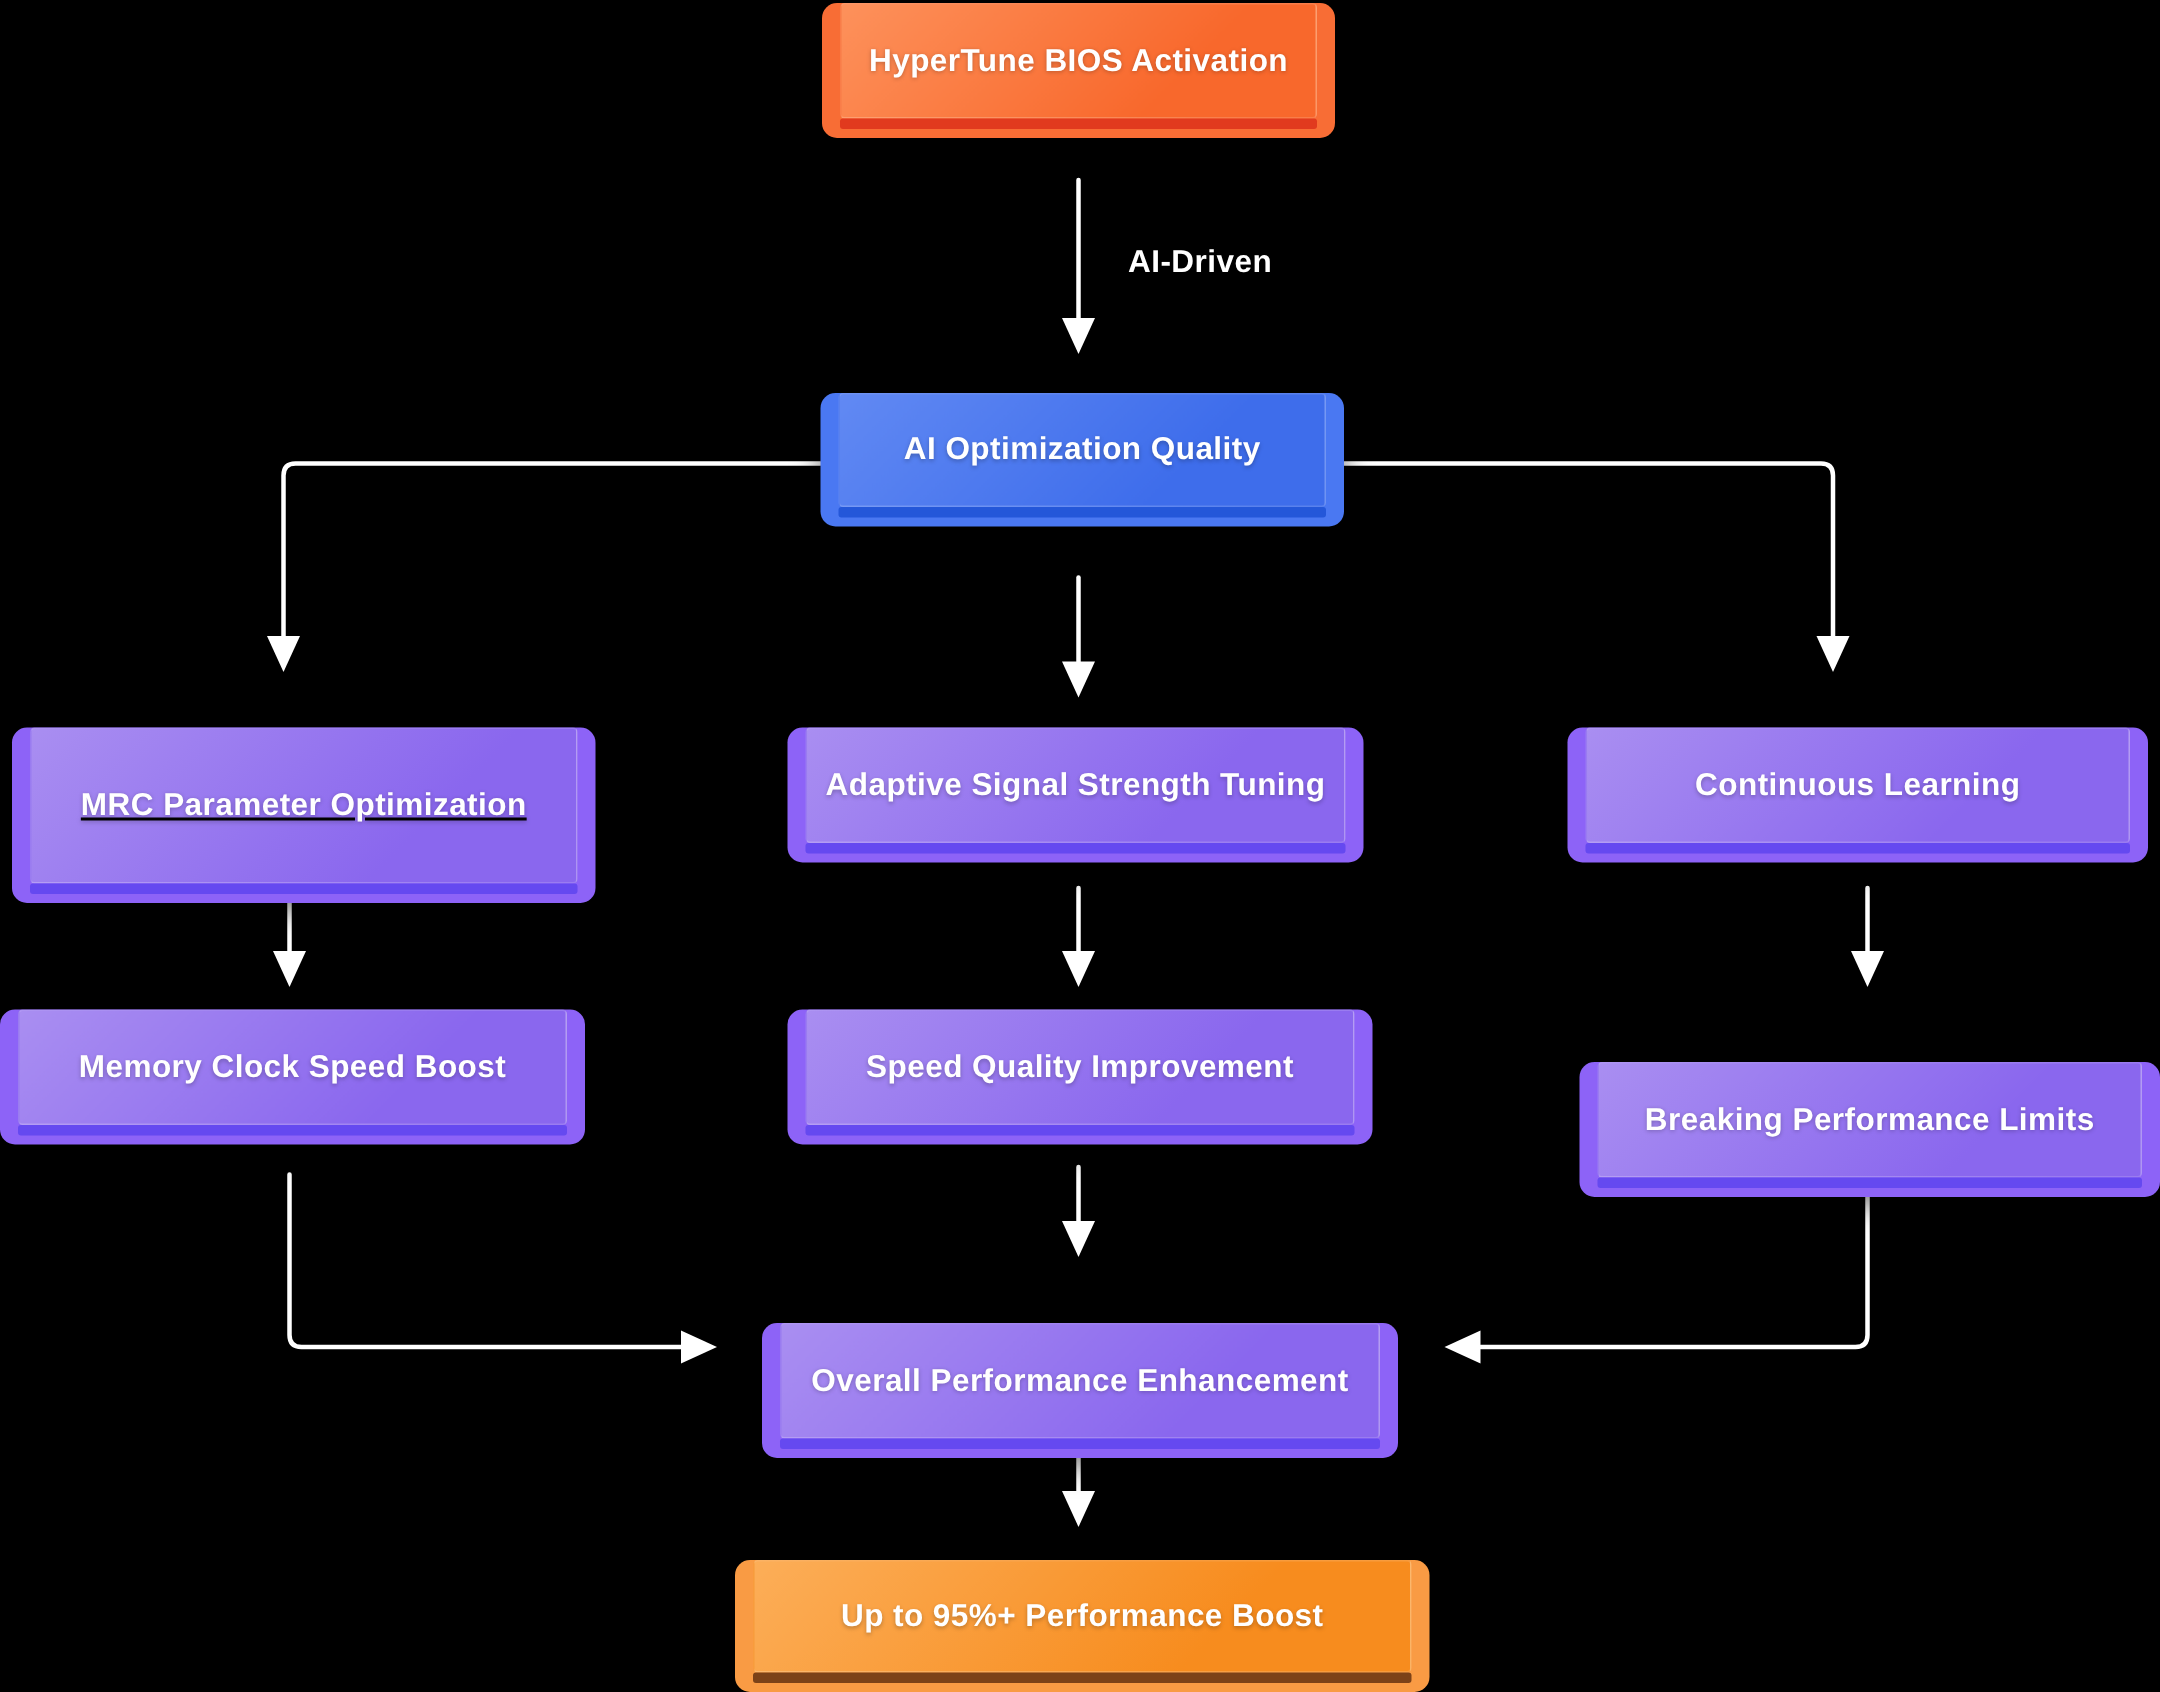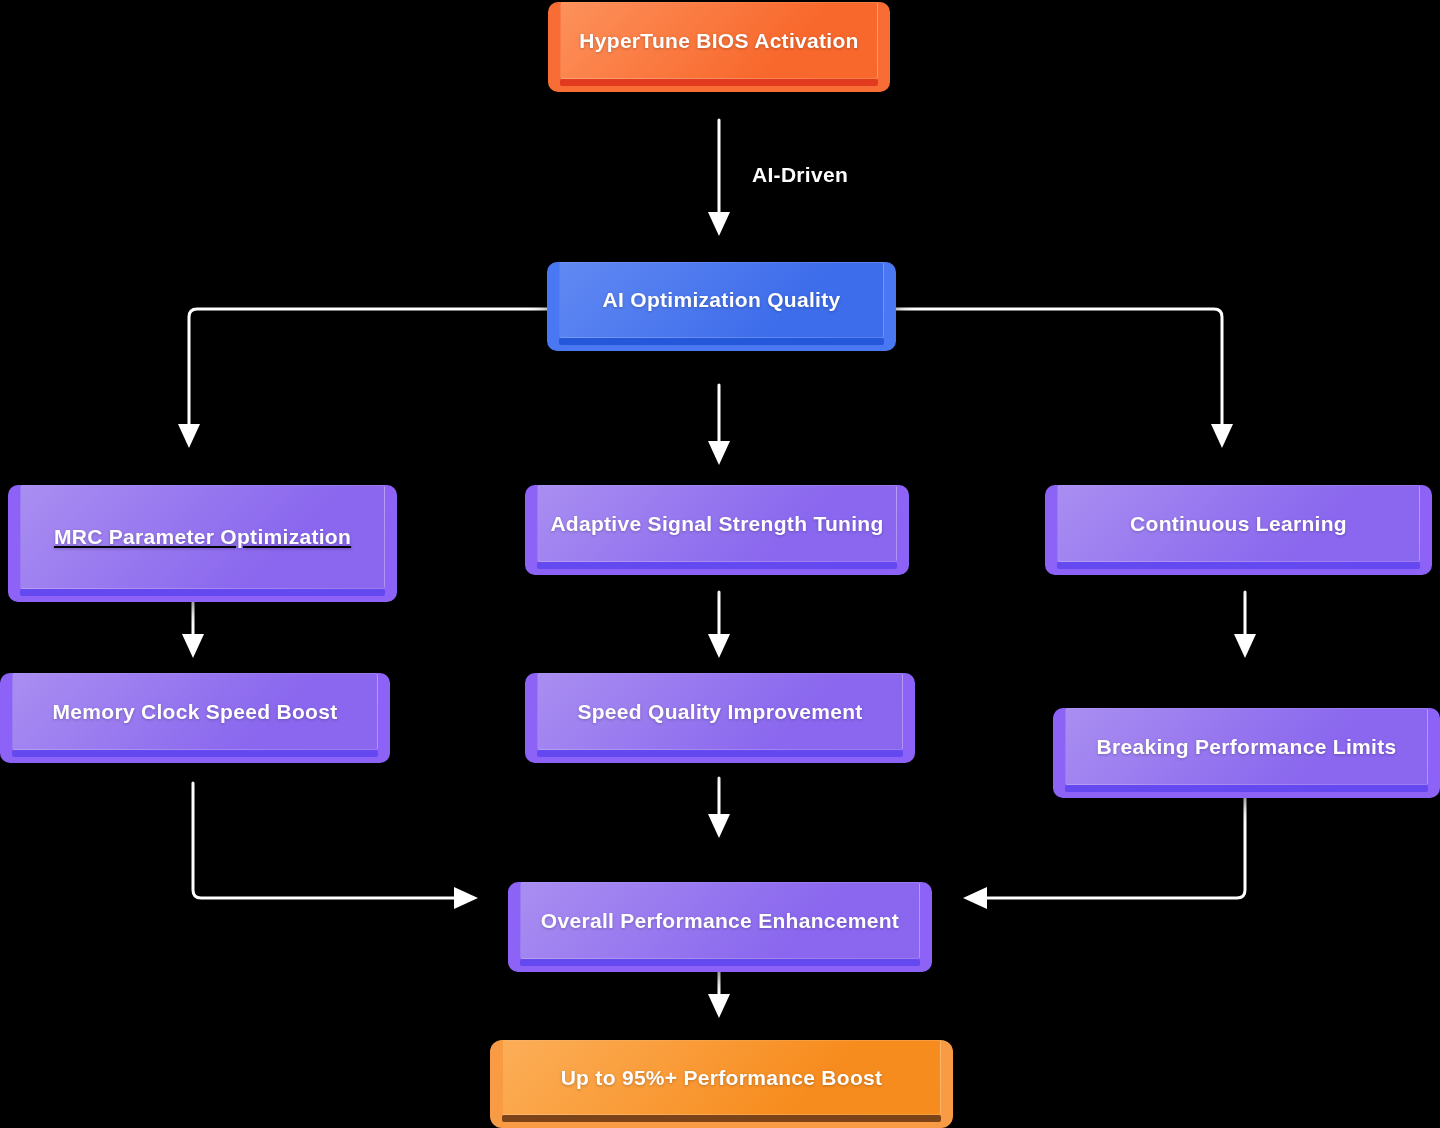--- a/index.html
+++ b/index.html
@@ -156,18 +156,18 @@
   <div class="node purple" style="left:1053px; top:673px; width:387px; height:90px;margin-top:35px;">
     <div class="node-inner">Breaking Performance Limits</div>
     <div class="node-stripe"></div>
   </div>
 
   <div class="node purple" style="left:508px; top:850px; width:424px; height:90px;margin-top:32px;">
     <div class="node-inner">Overall Performance Enhancement</div>
     <div class="node-stripe"></div>
   </div>
 
-  <div class="node amber" style="left:490px; top:1040px; width:463px; height:88px;border-radius:12px;">
+  <div class="node amber" style="left:490px; top:1040px; width:463px; height:88px;">
     <div class="node-inner">Up to 95%+ Performance Boost</div>
     <div class="node-stripe"></div>
   </div>
 
 </div>
 
 </body></html>

